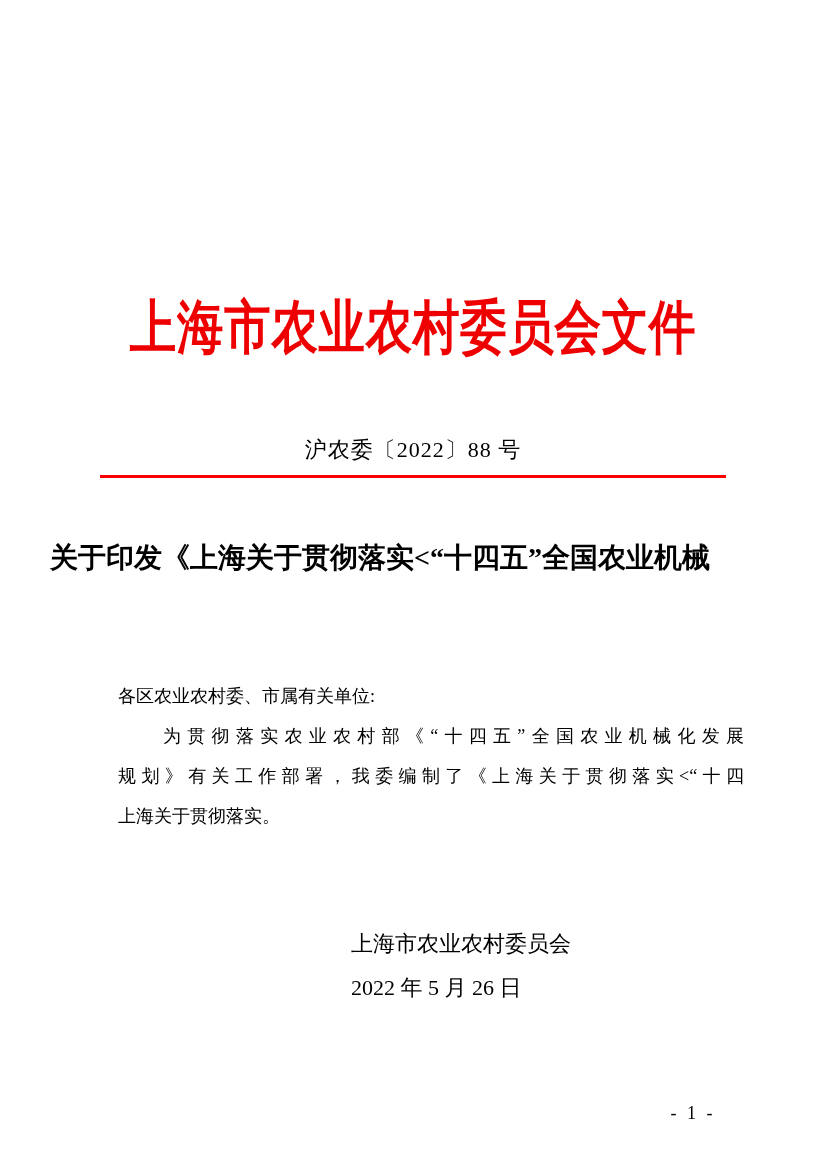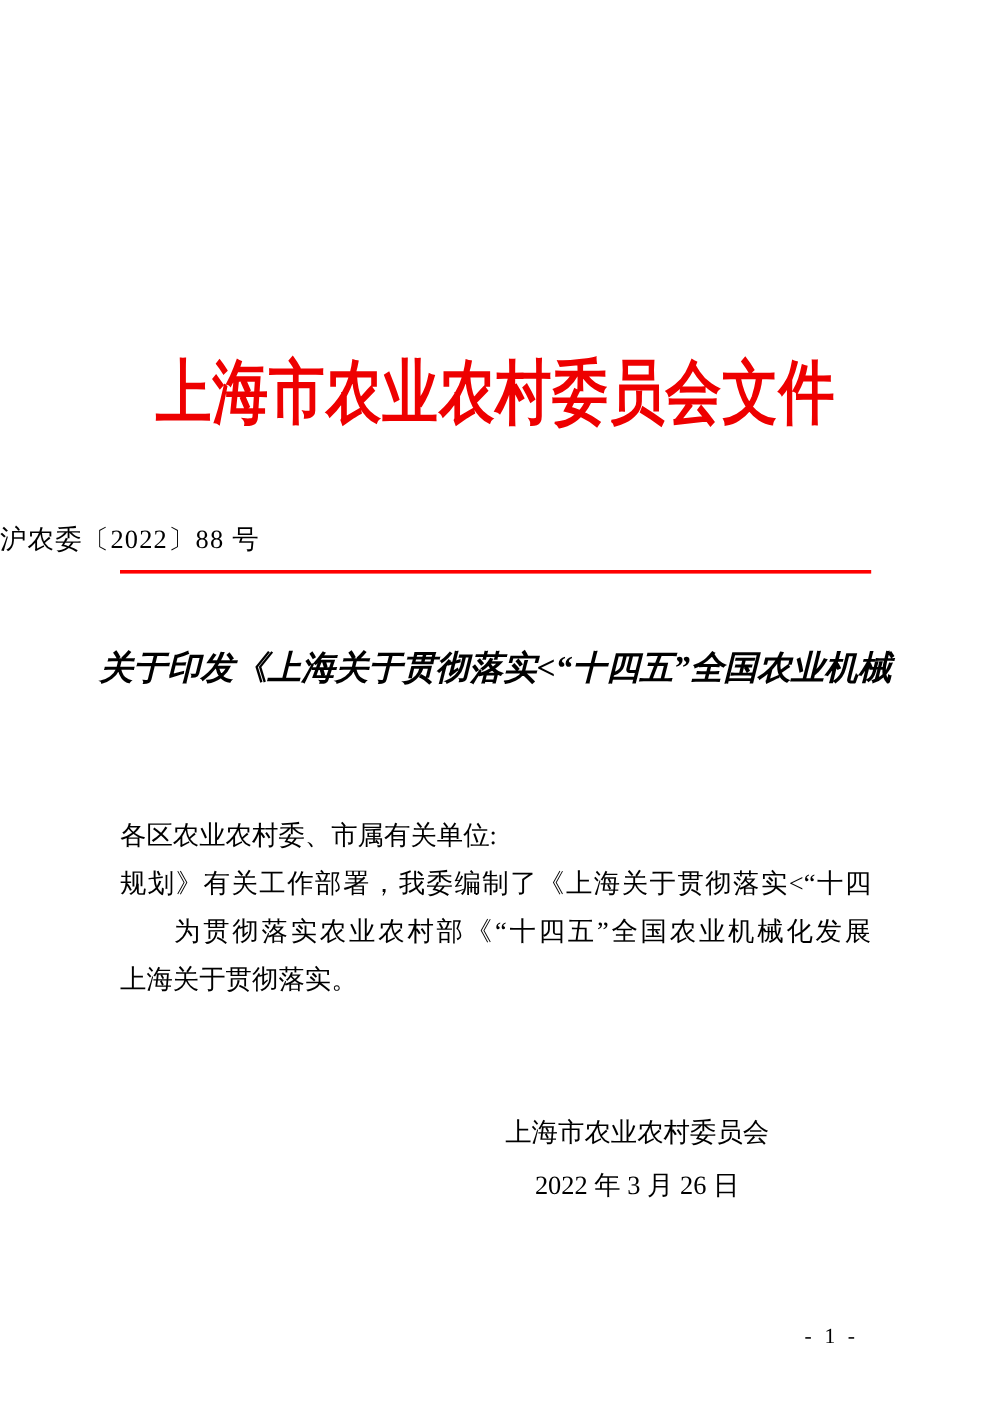--- a/index.html
+++ b/index.html
@@ -40,68 +40,67 @@
     transform: scaleX(0.80);
     transform-origin: center;
     letter-spacing: 1px;
   }
   
   .doc-number {
     position: absolute;
     top: 418px;
     left: 0;
     width: 100%;
+    text-align: center;
     font-size: 22px;
     line-height: 32px;
     letter-spacing: 1px;
   }
   
   .red-rule {
     position: absolute;
     top: 459px;
     left: 100px;
     width: 626px;
     height: 3px;
     background: var(--rule-red);
   }
   
   .doc-title {
     position: absolute;
     top: 516px;
     left: 50px;
     width: 726px;
-    text-align: center;
     font-size: 28px;
     font-weight: bold;
     line-height: 52px;
-    font-style: italic;
   }
   
   .body-text {
     position: absolute;
     top: 660px;
-    left: 100px;
+    left: 118px;
     width: 626px;
-    font-size: 22px;
+    font-size: 18px;
     line-height: 40px;
   }
   .body-line { width: 100%; }
   .body-line.indent { padding-left: 45px; }
   .body-line.stretch {
     text-align: justify;
     text-align-last: justify;
     text-justify: inter-character;
   }
   
   .signoff {
     position: absolute;
     top: 906px;
     left: 351px;
     width: 360px;
-    text-align: center;
+    text-align: left;
     font-size: 22px;
     line-height: 44px;
   }
   
   .page-number {
     position: absolute;
     top: 1084px;
     left: 648px;
     width: 90px;
     text-align: center;
@@ -122,25 +121,25 @@
   <div class="doc-number">沪农委〔2022〕88 号</div>
 
   <div class="red-rule"></div>
 
   <div class="doc-title">
     <div>关于印发《上海关于贯彻落实&lt;“十四五”全国农业机械</div>
   </div>
 
   <div class="body-text">
     <div class="body-line">各区农业农村委、市属有关单位:</div>
+    <div class="body-line indent stretch">为贯彻落实农业农村部《“十四五”全国农业机械化发展</div>
     <div class="body-line stretch">规划》有关工作部署，我委编制了《上海关于贯彻落实&lt;“十四</div>
-    <div class="body-line indent stretch">为贯彻落实农业农村部《“十四五”全国农业机械化发展</div>
     <div class="body-line">上海关于贯彻落实。</div>
   </div>
 
   <div class="signoff">
     <div>上海市农业农村委员会</div>
-    <div>2022 年 3 月 26 日</div>
+    <div>2022 年 5 月 26 日</div>
   </div>
 
   <div class="page-number">- 1 -</div>
 
 </div>
 
 </body></html>

